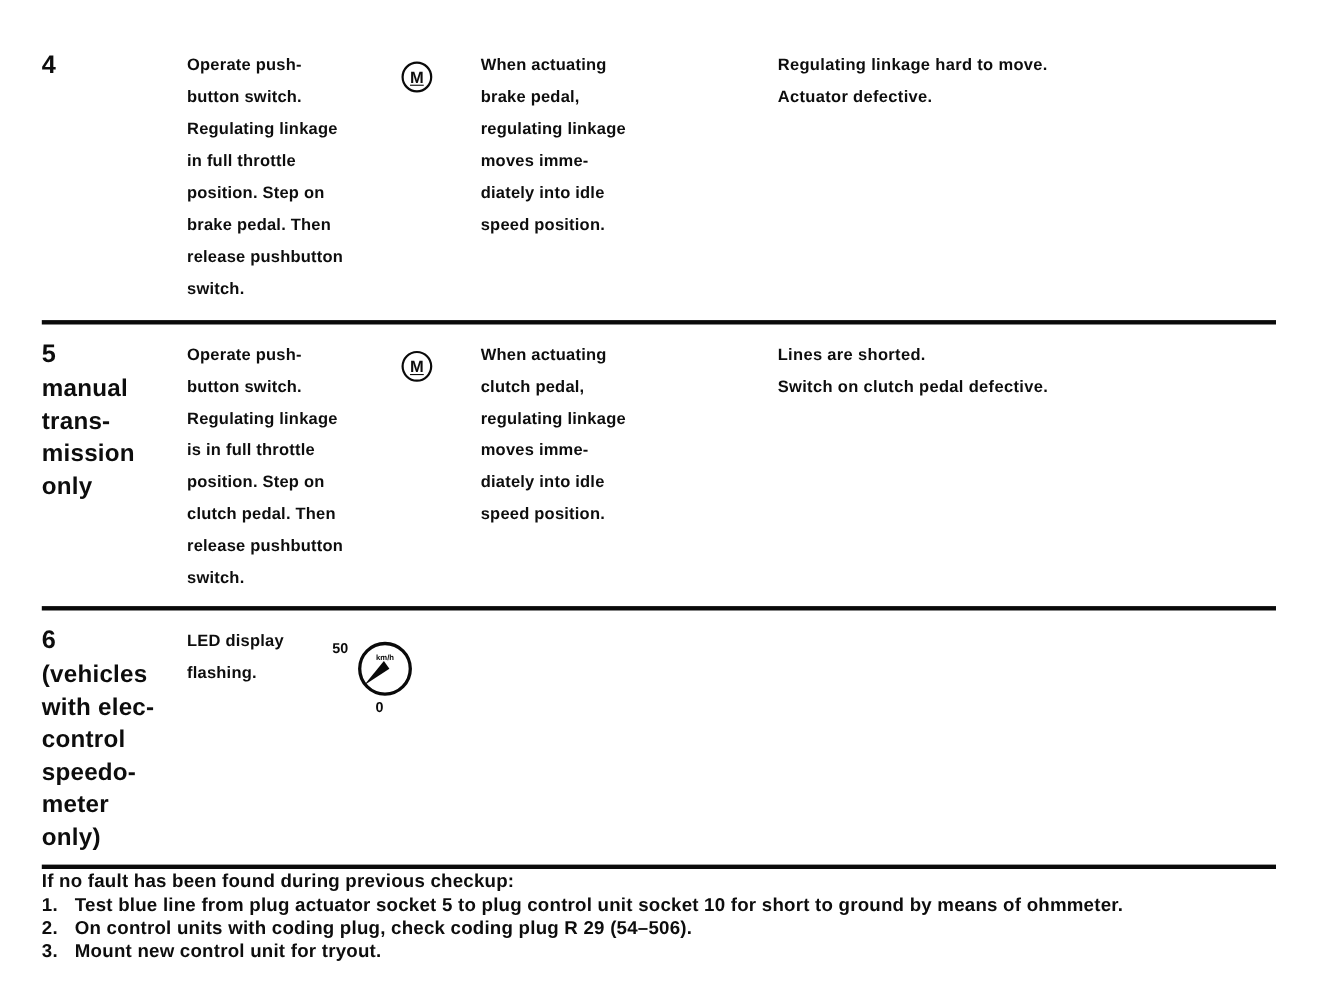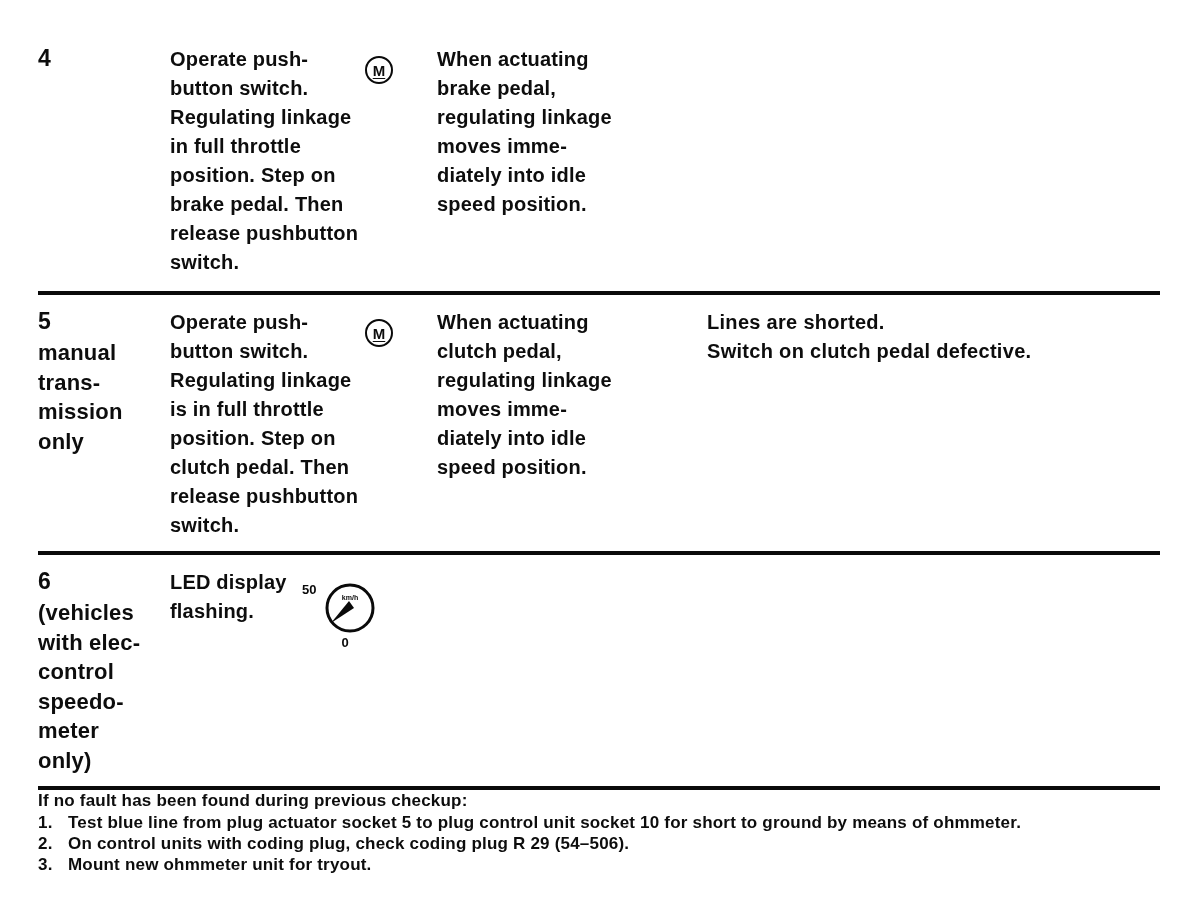--- a/index.html
+++ b/index.html
@@ -26,21 +26,21 @@
     align-items: start;
     box-sizing: border-box;
   }
   .trow.r4 { min-height: 246px; }
   .trow.r5 { min-height: 260px; border-top: 4px solid #0a0a0a; padding-top: 13px; }
   .trow.r6 { min-height: 235px; border-top: 4px solid #0a0a0a; padding-top: 13px; }
 
   .cell { position: relative; }
   .cell-text {
     white-space: pre-line;
-    font-size: 20px;
+    font-size: 15px;
     line-height: 29px;
     letter-spacing: 0.2px;
   }
   .step-num {
     font-size: 23px;
     font-weight: 700;
     line-height: 26px;
   }
   .step-note {
     white-space: pre-line;
@@ -129,20 +129,24 @@
       </span>
     </div>
     <div class="cell">
       <div class="cell-text">When actuating
 brake pedal,
 regulating linkage
 moves imme-
 diately into idle
 speed position.</div>
     </div>
+    <div class="cell fault">
+      <div class="cell-text">Regulating linkage hard to move.
+Actuator defective.</div>
+    </div>
   </section>
 
   <section class="trow r5">
     <div class="cell">
       <div class="step-num">5</div>
       <div class="step-note">manual
 trans-
 mission
 only</div>
     </div>
@@ -201,17 +205,17 @@
     <div class="foot-item">
       <span>1.</span>
       <span>Test blue line from plug actuator socket 5 to plug control unit socket 10 for short to ground by means of ohmmeter.</span>
     </div>
     <div class="foot-item">
       <span>2.</span>
       <span>On control units with coding plug, check coding plug R 29 (54–506).</span>
     </div>
     <div class="foot-item">
       <span>3.</span>
-      <span>Mount new ohmmeter unit for tryout.</span>
+      <span>Mount new control unit for tryout.</span>
     </div>
   </footer>
 
 </div>
 
 </body></html>

